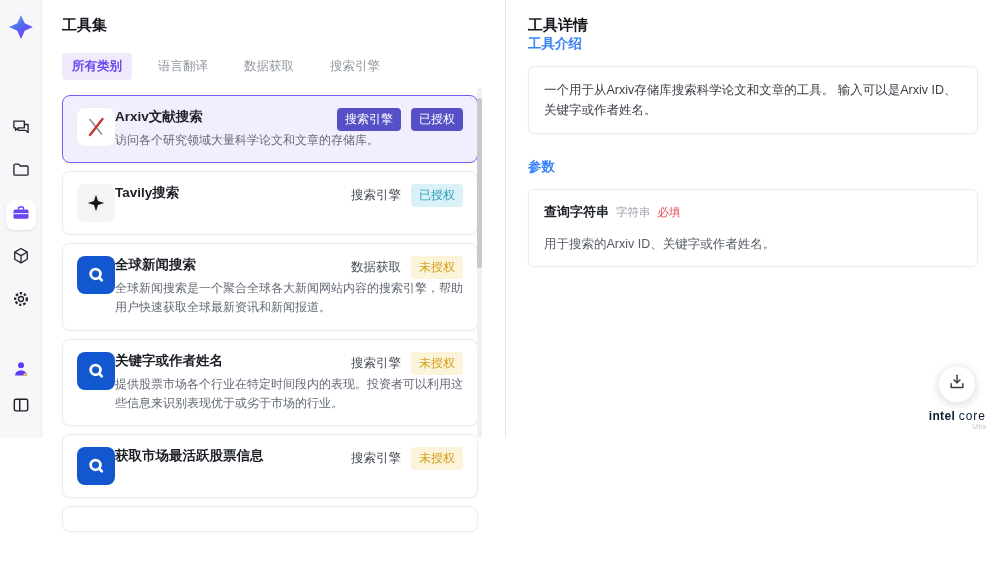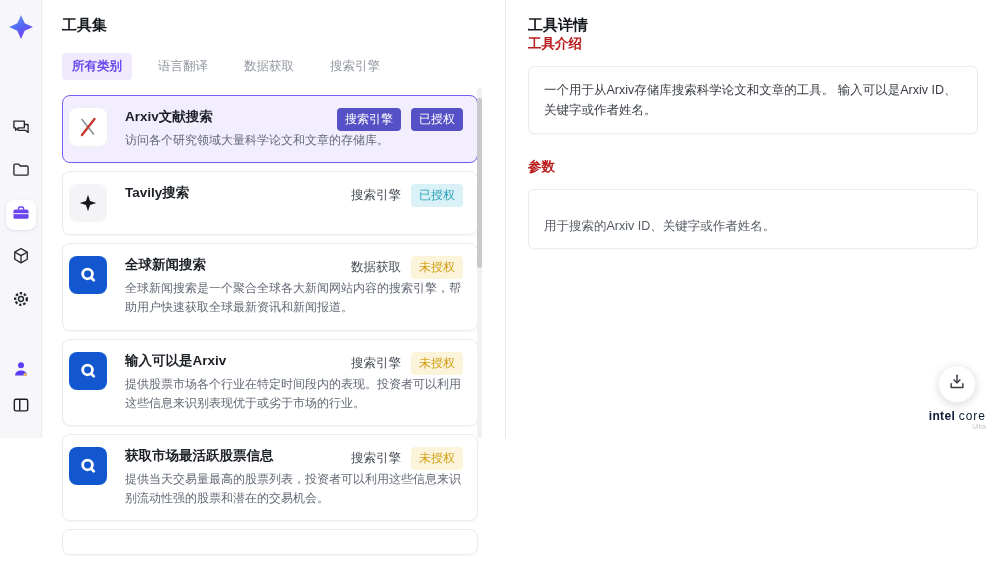--- a/index.html
+++ b/index.html
@@ -18,21 +18,21 @@
   .nav-item.bottom { margin-bottom:6px; }
 
   
   .list-panel { flex:0 0 463px; padding:16px 0 0 20px; position:relative; }
   .page-title { font-size:15px; font-weight:bold; color:#15181d; margin-bottom:18px; }
   .tabs { display:flex; align-items:center; gap:16px; margin-bottom:15px; }
   .tab { font-size:12.5px; color:#9298a1; padding:5px 10px; border-radius:4px; cursor:pointer; white-space:nowrap; }
   .tab.active { color:#6a48ee; background:#f0eafc; font-weight:bold; }
 
   .cards { display:flex; flex-direction:column; gap:8px; width:416px; }
-  .card { position:relative; display:flex; gap:18px; padding:12px 6px;
+  .card { position:relative; display:flex; padding:12px 14px;
     border:1px solid #ececef; border-radius:8px; background:#fff;
     box-shadow:0 1px 2px rgba(16,24,40,.04); cursor:pointer; }
   .card--selected { background:#f3eefe; border:1.5px solid #7a5cf5; }
   .card-icon { width:38px; height:38px; border-radius:8px; flex:none;
     display:flex; align-items:center; justify-content:center; }
   .icon-white { background:#fff; box-shadow:0 0 0 1px #eee; }
   .icon-gray  { background:#f4f4f6; }
   .icon-blue  { background:#1257cf; }
   .card-body { flex:1; min-width:0; }
   .card-name { font-size:13.5px; font-weight:bold; color:#1c2026; padding-right:150px;
@@ -46,21 +46,21 @@
   .badge-warn { background:#fcf4da; color:#d2a016; }
 
   .scrollbar-track { position:absolute; left:435px; top:88px; bottom:0; width:5px;
     background:#f1f1f3; border-radius:3px; }
   .scrollbar-thumb { position:absolute; left:435px; top:98px; width:5px; height:170px;
     background:#c8c8cd; border-radius:3px; cursor:pointer; }
 
   
   .detail-panel { flex:1; border-left:1px solid #e8e8ea; padding:16px 22px; position:relative; }
   .detail-title { font-size:15px; font-weight:bold; color:#15181d; }
-  .section-heading { font-size:13.5px; font-weight:bold; color:#b91c1c; margin-bottom:13px; }
+  .section-heading { font-size:13.5px; font-weight:bold; color:#3b82f6; margin-bottom:13px; }
   .info-box { border:1px solid #ececef; border-radius:6px; background:#fff;
     box-shadow:0 1px 2px rgba(16,24,40,.03); padding:13px 15px; }
   .intro-box { font-size:12.5px; color:#3a3f46; line-height:1.6; margin-bottom:24px; }
   .param-row-top { display:flex; align-items:baseline; gap:7px; }
   .param-name { font-size:13px; font-weight:bold; color:#1c2026; }
   .param-type { font-size:11.5px; color:#9aa1aa; }
   .param-required { font-size:11.5px; color:#e0494f; }
   .param-desc { font-size:12.5px; color:#555b63; margin-top:15px; }
 
   
@@ -218,39 +218,38 @@
       </div>
 
       <div class="card">
         <div class="card-icon icon-blue">
           <svg width="22" height="22" viewBox="0 0 24 24" fill="none" stroke="#fff" stroke-width="3" stroke-linecap="round">
             <circle cx="11.5" cy="10.8" r="5.3"></circle>
             <path d="M15.3 14.8l3 3"></path>
           </svg>
         </div>
         <div class="card-body">
-          <div class="card-name">输入可以是Arxiv</div>
+          <div class="card-name">关键字或作者姓名</div>
           <div class="card-desc">提供股票市场各个行业在特定时间段内的表现。投资者可以利用这些信息来识别表现优于或劣于市场的行业。</div>
         </div>
         <div class="card-badges">
           <span class="cat-text">搜索引擎</span>
           <span class="badge badge-warn">未授权</span>
         </div>
       </div>
 
       <div class="card">
         <div class="card-icon icon-blue">
           <svg width="22" height="22" viewBox="0 0 24 24" fill="none" stroke="#fff" stroke-width="3" stroke-linecap="round">
             <circle cx="11.5" cy="10.8" r="5.3"></circle>
             <path d="M15.3 14.8l3 3"></path>
           </svg>
         </div>
         <div class="card-body">
           <div class="card-name">获取市场最活跃股票信息</div>
-          <div class="card-desc">提供当天交易量最高的股票列表，投资者可以利用这些信息来识别流动性强的股票和潜在的交易机会。</div>
         </div>
         <div class="card-badges">
           <span class="cat-text">搜索引擎</span>
           <span class="badge badge-warn">未授权</span>
         </div>
       </div>
 
       <div class="card">
         
         
@@ -264,20 +263,25 @@
   </div>
 
   <div class="detail-panel">
     <div class="detail-title">工具详情</div>
 
     <div class="section-heading">工具介绍</div>
     <div class="info-box intro-box">一个用于从Arxiv存储库搜索科学论文和文章的工具。 输入可以是Arxiv ID、关键字或作者姓名。</div>
 
     <div class="section-heading">参数</div>
     <div class="info-box">
+      <div class="param-row-top">
+        <span class="param-name">查询字符串</span>
+        <span class="param-type">字符串</span>
+        <span class="param-required">必填</span>
+      </div>
       <div class="param-desc">用于搜索的Arxiv ID、关键字或作者姓名。</div>
     </div>
 
     <div class="corner">
       <div class="fab">
         <span>
           <svg width="20" height="20" viewBox="0 0 24 24" fill="none" stroke="#3a3f46" stroke-width="1.8" stroke-linecap="round" stroke-linejoin="round">
             <path d="M12 4v8.5"></path>
             <path d="M8.5 9.5L12 13l3.5-3.5"></path>
             <path d="M5 14v4.5h14V14"></path>

